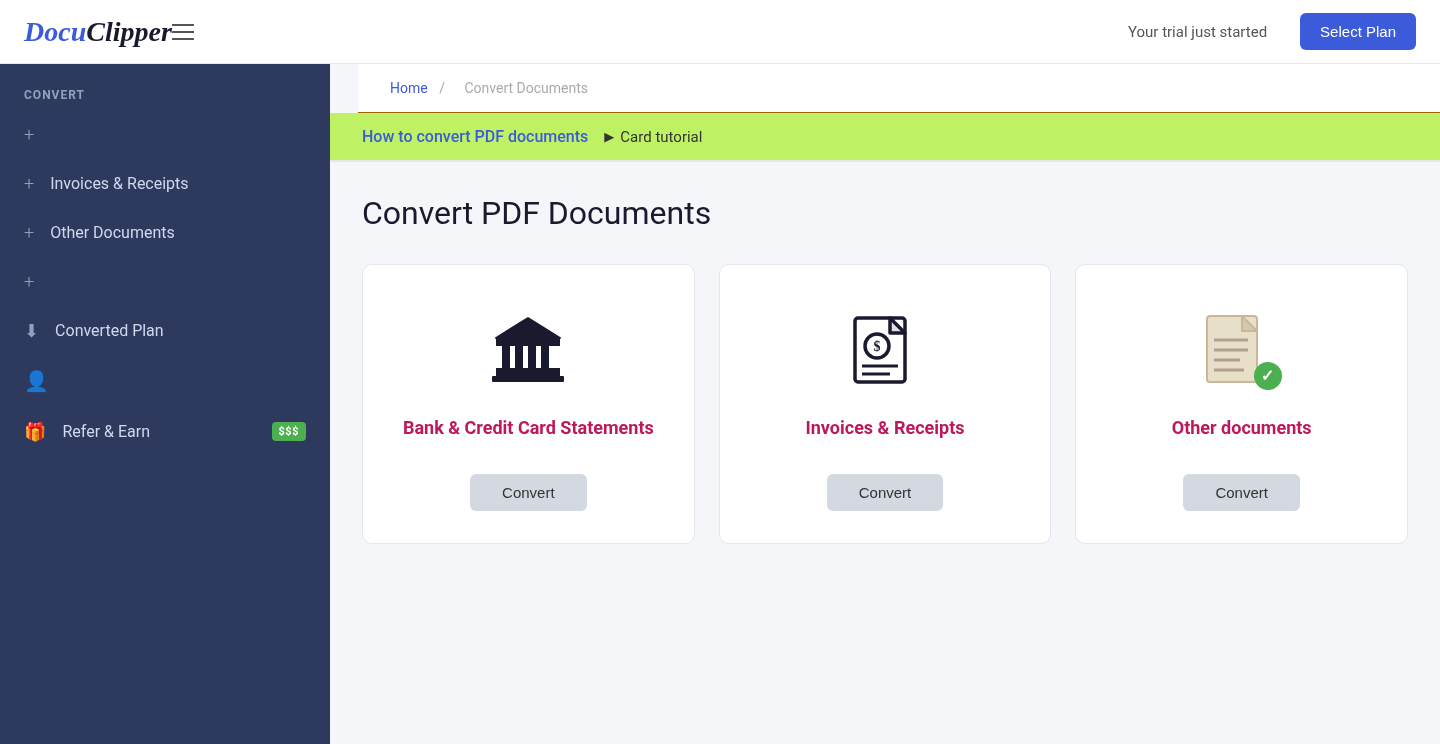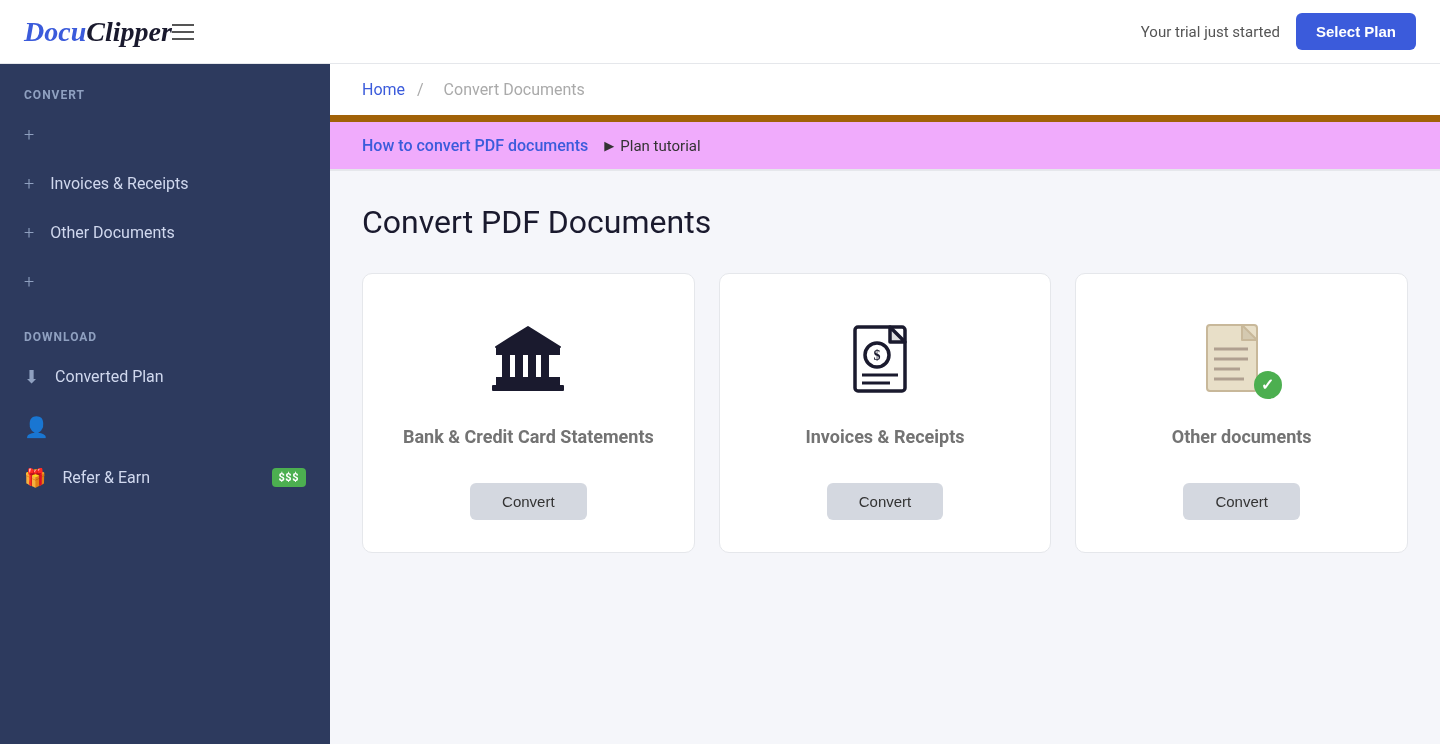--- a/index.html
+++ b/index.html
@@ -9,25 +9,25 @@
     .header {
       display: flex; align-items: center; justify-content: space-between;
       background: #fff; height: 64px; padding: 0 24px;
       border-bottom: 1px solid #e5e7eb; flex-shrink: 0; z-index: 10;
     }
     .header-left { display: flex; align-items: center; }
     .logo { font-size: 28px; font-weight: 700; color: #3b5bdb; font-style: italic; font-family: Georgia, serif; }
     .logo span { color: #1a1a2e; }
     .hamburger { display: flex; flex-direction: column; gap: 5px; cursor: pointer; }
     .hamburger span { display: block; width: 22px; height: 2px; background: #555; }
-    .header-right { display: flex; align-items: center; gap: 16px; }
+    .header-right { display: flex; align-items: center; gap: 33px; }
     .trial-text { color: #555; font-size: 15px; }
     .select-plan-btn {
       background: #3b5bdb; color: #fff; border: none; border-radius: 6px;
-      padding: 10px 20px; font-size: 15px; font-weight: 700; cursor: pointer;
+      padding: 10px 20px; font-size: 15px; font-weight: 400; cursor: pointer;
     }
 
     
     .layout { display: flex; flex: 1; overflow: hidden; }
 
     
     .sidebar {
       width: 330px; background: #2d3a5e; color: #fff; flex-shrink: 0;
       display: flex; flex-direction: column; overflow-y: auto;
     }
@@ -48,48 +48,48 @@
     }
     .sidebar-item .user-icon { font-size: 20px; color: #8fa0c0; }
     .sidebar-item .gift-icon { font-size: 18px; color: #8fa0c0; }
     .sidebar-spacer { flex: 1; }
 
     
     .main { flex: 1; overflow-y: auto; background: #f5f6fa; }
 
     
     .breadcrumb {
-      padding: 16px 32px; font-size: 16px; color: #888;
-      background: #fff; border-bottom: 7px solid #a16207;
+      padding: 16px 32px; font-size: 14px; color: #888;
+      background: #fff; border-bottom: 1px solid #a16207; margin-left: 28px;
     }
     .breadcrumb a { color: #3b5bdb; text-decoration: none; }
     .breadcrumb span { color: #aaa; margin: 0 8px; }
 
     
     .tutorial-banner {
-      background: #f0abfc; border-bottom: 2px solid #e5e7eb;
+      background: #bef264; border-bottom: 2px solid #e5e7eb;
       padding: 14px 32px; display: flex; align-items: center; gap: 16px;
     }
     .tutorial-link { color: #3b5bdb; font-size: 16px; font-weight: 500; text-decoration: none; }
     .watch-tutorial { display: flex; align-items: center; gap: 6px; color: #333; font-size: 15px; cursor: pointer; }
     .play-icon { color: #333; font-size: 13px; }
 
     
     .page-content { padding: 32px 32px; }
     .page-title { font-size: 32px; font-weight: 400; color: #1a1a2e; margin-bottom: 32px; }
 
     
     .cards-grid { display: grid; grid-template-columns: repeat(3, 1fr); gap: 24px; }
     .card {
       background: #fff; border: 1px solid #e5e7eb; border-radius: 10px;
       padding: 40px 24px 32px; display: flex; flex-direction: column;
       align-items: center; gap: 20px; min-height: 280px;
     }
     .card-icon { font-size: 80px; line-height: 1; display: flex; align-items: center; justify-content: center; height: 90px; }
-    .card-title { font-size: 18px; font-weight: 700; color: #737373; text-align: center; line-height: 1.4; }
+    .card-title { font-size: 18px; font-weight: 700; color: #be185d; text-align: center; line-height: 1.4; }
     .card-convert-btn {
       background: #d4d8e0; color: #333; border: none; border-radius: 6px;
       padding: 10px 32px; font-size: 15px; cursor: pointer; font-weight: 500;
       margin-top: auto;
     }
 
     
     .bank-svg { width: 80px; height: 80px; }
     .invoice-svg { width: 70px; height: 80px; }
     .other-doc-container { position: relative; width: 80px; height: 80px; }
@@ -134,21 +134,20 @@
       <span class="sidebar-item-label">Invoices &amp; Receipts</span>
     </div>
     <div class="sidebar-item">
       <span class="plus-icon">+</span>
       <span class="sidebar-item-label">Other Documents</span>
     </div>
     <div class="sidebar-item">
       <span class="plus-icon">+</span>
     </div>
 
-    <div class="sidebar-section-title">DOWNLOAD</div>
 
     <div class="sidebar-item">
       <span style="font-size:18px;color:#8fa0c0;">⬇</span>
       <span class="sidebar-item-label">Converted Plan</span>
     </div>
 
 
     <div class="sidebar-item">
       <span class="user-icon">👤</span>
     </div>
@@ -166,21 +165,21 @@
     <div class="breadcrumb">
       <a href="#">Home</a>
       <span>/</span>
       <span>Convert Documents</span>
     </div>
 
     <div class="tutorial-banner">
       <a href="#" class="tutorial-link">How to convert PDF documents</a>
       <div class="watch-tutorial">
         <span class="play-icon">▶</span>
-        <span>Plan tutorial</span>
+        <span>Card tutorial</span>
       </div>
     </div>
 
     <div class="page-content">
       <h1 class="page-title">Convert PDF Documents</h1>
 
       <div class="cards-grid">
 
         <div class="card">
           <div class="card-icon">

